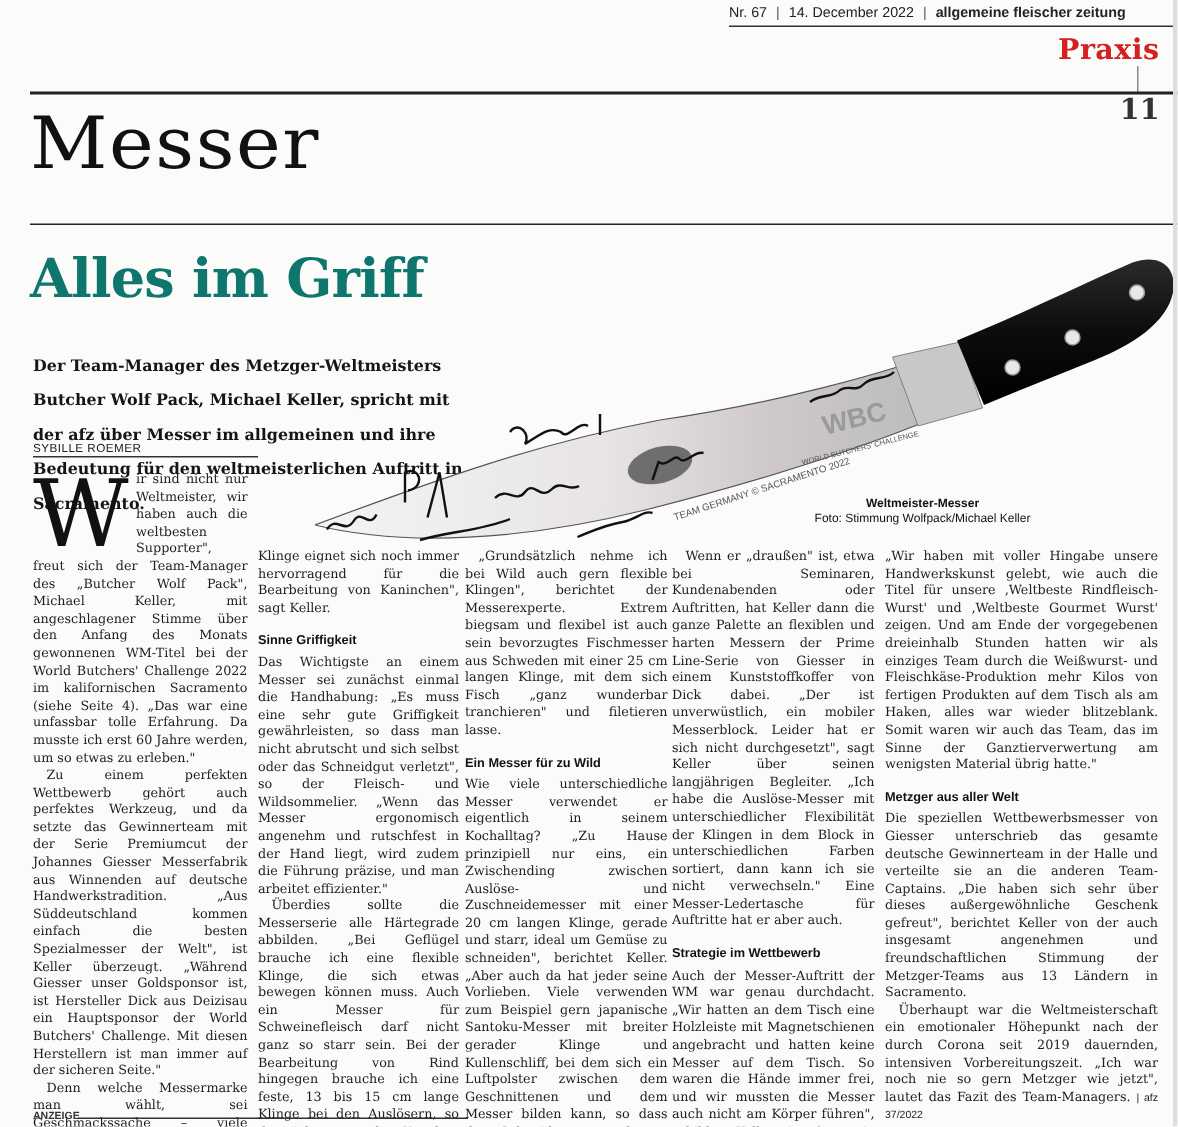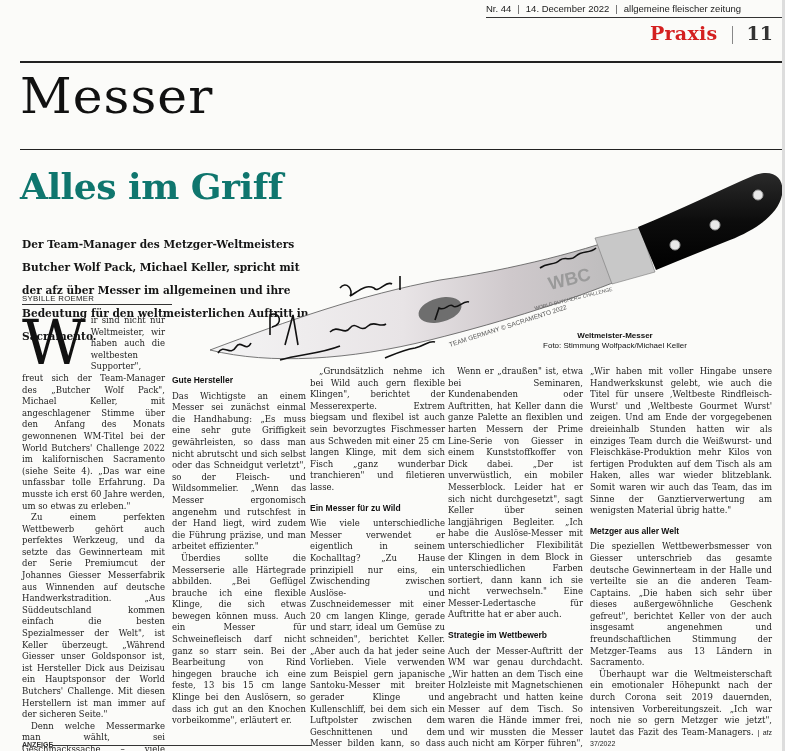--- a/index.html
+++ b/index.html
@@ -1,24 +1,24 @@
 <!DOCTYPE html>
 <html><head>
 <meta charset="utf-8">
 <style>
   * { box-sizing: border-box; margin: 0; padding: 0; }
   html, body { width: 785px; height: 751px; overflow: hidden; background: #fbfbf9; }
   body { position: relative; font-family: "DejaVu Serif", serif; color: #1a1a1a; }
 
   .masthead { position: absolute; top: 3px; left: 486px; width: 297px; font-family: "Liberation Sans", sans-serif; font-size: 9.5px; color: #222; white-space: nowrap; }
   .masthead .sep { margin: 0 6px; color: #555; }
-  .masthead .paper { font-weight: normal; }
+  .masthead .paper { font-weight: bold; }
   .masthead-rule { position: absolute; top: 17px; left: 486px; width: 297px; height: 1px; background: #333; }
 
-  .section { position: absolute; top: 22px; right: 12px; display: flex; align-items: flex-end; font-family: "DejaVu Serif", serif; font-weight: bold; font-size: 19px; }
+  .section { position: absolute; top: 22px; right: 12px; display: flex; align-items: flex-end; font-family: "DejaVu Serif", serif; font-weight: bold; font-size: 19px; flex-direction: column; }
   .section .name { color: #d42020; letter-spacing: 0.3px; }
   .section .bar { width: 1px; height: 18px; background: #888; margin: 0 14px; }
   .section .num { color: #333; }
 
   .rule-top { position: absolute; top: 61px; left: 20px; width: 765px; height: 1.5px; background: #222; }
   .kicker { position: absolute; top: 72px; left: 20px; font-family: "DejaVu Serif", serif; font-weight: 300; font-size: 48px; letter-spacing: 1px; color: #111; line-height: 1; transform: scaleX(1.05); transform-origin: left; }
   .rule-mid { position: absolute; top: 149px; left: 20px; width: 765px; height: 1px; background: #222; }
   .headline { position: absolute; top: 168px; left: 20px; font-family: "DejaVu Serif", serif; font-weight: bold; font-size: 36px; color: #0f766e; line-height: 1; letter-spacing: -0.5px; }
 
   .teaser { position: absolute; top: 233px; left: 22px; width: 290px; font-family: "DejaVu Serif", serif; font-weight: bold; font-size: 10.6px; line-height: 23px; color: #151515; }
@@ -44,21 +44,21 @@
 
   .ad-label { position: absolute; top: 741px; left: 22px; font-family: "Liberation Sans", sans-serif; font-weight: bold; font-size: 7px; color: #333; }
   .ad-rule { position: absolute; top: 745px; left: 52px; width: 260px; height: 1px; background: #333; }
   .tag { font-family: "Liberation Sans", sans-serif; font-size: 7px; }
   .right-edge { position: absolute; top: 0; right: 0; width: 3px; height: 751px; background: #ddd; }
 </style>
 </head>
 <body>
 
 <div class="masthead">
-  <span>Nr. 44</span><span class="sep">|</span><span>14. December 2022</span><span class="sep">|</span><span class="paper">allgemeine fleischer zeitung</span>
+  <span>Nr. 67</span><span class="sep">|</span><span>14. December 2022</span><span class="sep">|</span><span class="paper">allgemeine fleischer zeitung</span>
 </div>
 <div class="masthead-rule"></div>
 
 <div class="section">
   <span class="name">Praxis</span>
   <span class="bar"></span>
   <span class="num">11</span>
 </div>
 
 <div class="rule-top"></div>
@@ -119,21 +119,22 @@
 </div>
 
 <div class="col c1">
   <span class="dropcap">W</span>
   <p class="noind">ir sind nicht nur Weltmeister, wir haben auch die weltbesten Supporter", freut sich der Team-Manager des „Butcher Wolf Pack", Michael Keller, mit angeschlagener Stimme über den Anfang des Monats gewonnenen WM-Titel bei der World Butchers' Challenge 2022 im kalifornischen Sacramento (siehe Seite 4). „Das war eine unfassbar tolle Erfahrung. Da musste ich erst 60 Jahre werden, um so etwas zu erleben."</p>
   <p>Zu einem perfekten Wettbewerb gehört auch perfektes Werkzeug, und da setzte das Gewinnerteam mit der Serie Premiumcut der Johannes Giesser Messerfabrik aus Winnenden auf deutsche Handwerkstradition. „Aus Süddeutschland kommen einfach die besten Spezialmesser der Welt", ist Keller überzeugt. „Während Giesser unser Goldsponsor ist, ist Hersteller Dick aus Deizisau ein Hauptsponsor der World Butchers' Challenge. Mit diesen Herstellern ist man immer auf der sicheren Seite."</p>
   <p>Denn welche Messermarke man wählt, sei Geschmackssache – viele blieben einfach bei der Marke, die sie zuerst kennenlernen. „Mein erstes Messer 1977 in der Lehre war ein Auslösemesser von Giesser mit einem Holzgriff. Damit habe ich meine ganze Ausbildung bestritten und habe es bis heute. Die mittlerweile gerade mal vier Zentimeter lange</p>
 </div>
 
 <div class="col c2">
-  <h3>Gute Hersteller</h3>
+  <p class="noind">Klinge eignet sich noch immer hervorragend für die Bearbeitung von Kaninchen", sagt Keller.</p>
+  <h3>Sinne Griffigkeit</h3>
   <p class="noind">Das Wichtigste an einem Messer sei zunächst einmal die Handhabung: „Es muss eine sehr gute Griffigkeit gewährleisten, so dass man nicht abrutscht und sich selbst oder das Schneidgut verletzt", so der Fleisch- und Wildsommelier. „Wenn das Messer ergonomisch angenehm und rutschfest in der Hand liegt, wird zudem die Führung präzise, und man arbeitet effizienter."</p>
   <p>Überdies sollte die Messerserie alle Härtegrade abbilden. „Bei Geflügel brauche ich eine flexible Klinge, die sich etwas bewegen können muss. Auch ein Messer für Schweinefleisch darf nicht ganz so starr sein. Bei der Bearbeitung von Rind hingegen brauche ich eine feste, 13 bis 15 cm lange Klinge bei den Auslösern, so dass ich gut an den Knochen vorbeikomme", erläutert er.</p>
 
 </div>
 
 <div class="col c3">
   <p>„Grundsätzlich nehme ich bei Wild auch gern flexible Klingen", berichtet der Messerexperte. Extrem biegsam und flexibel ist auch sein bevorzugtes Fischmesser aus Schweden mit einer 25 cm langen Klinge, mit dem sich Fisch „ganz wunderbar tranchieren" und filetieren lasse.</p>
   <h3>Ein Messer für zu Wild</h3>
   <p class="noind">Wie viele unterschiedliche Messer verwendet er eigentlich in seinem Kochalltag? „Zu Hause prinzipiell nur eins, ein Zwischending zwischen Auslöse- und Zuschneidemesser mit einer 20 cm langen Klinge, gerade und starr, ideal um Gemüse zu schneiden", berichtet Keller. „Aber auch da hat jeder seine Vorlieben. Viele verwenden zum Beispiel gern japanische Santoku-Messer mit breiter gerader Klinge und Kullenschliff, bei dem sich ein Luftpolster zwischen dem Geschnittenen und dem Messer bilden kann, so dass das Schneidgut von festem Gemüse wie Karotten oder Kohlrabi nicht an der Messerklinge haften bleibt."</p>
 </div>

